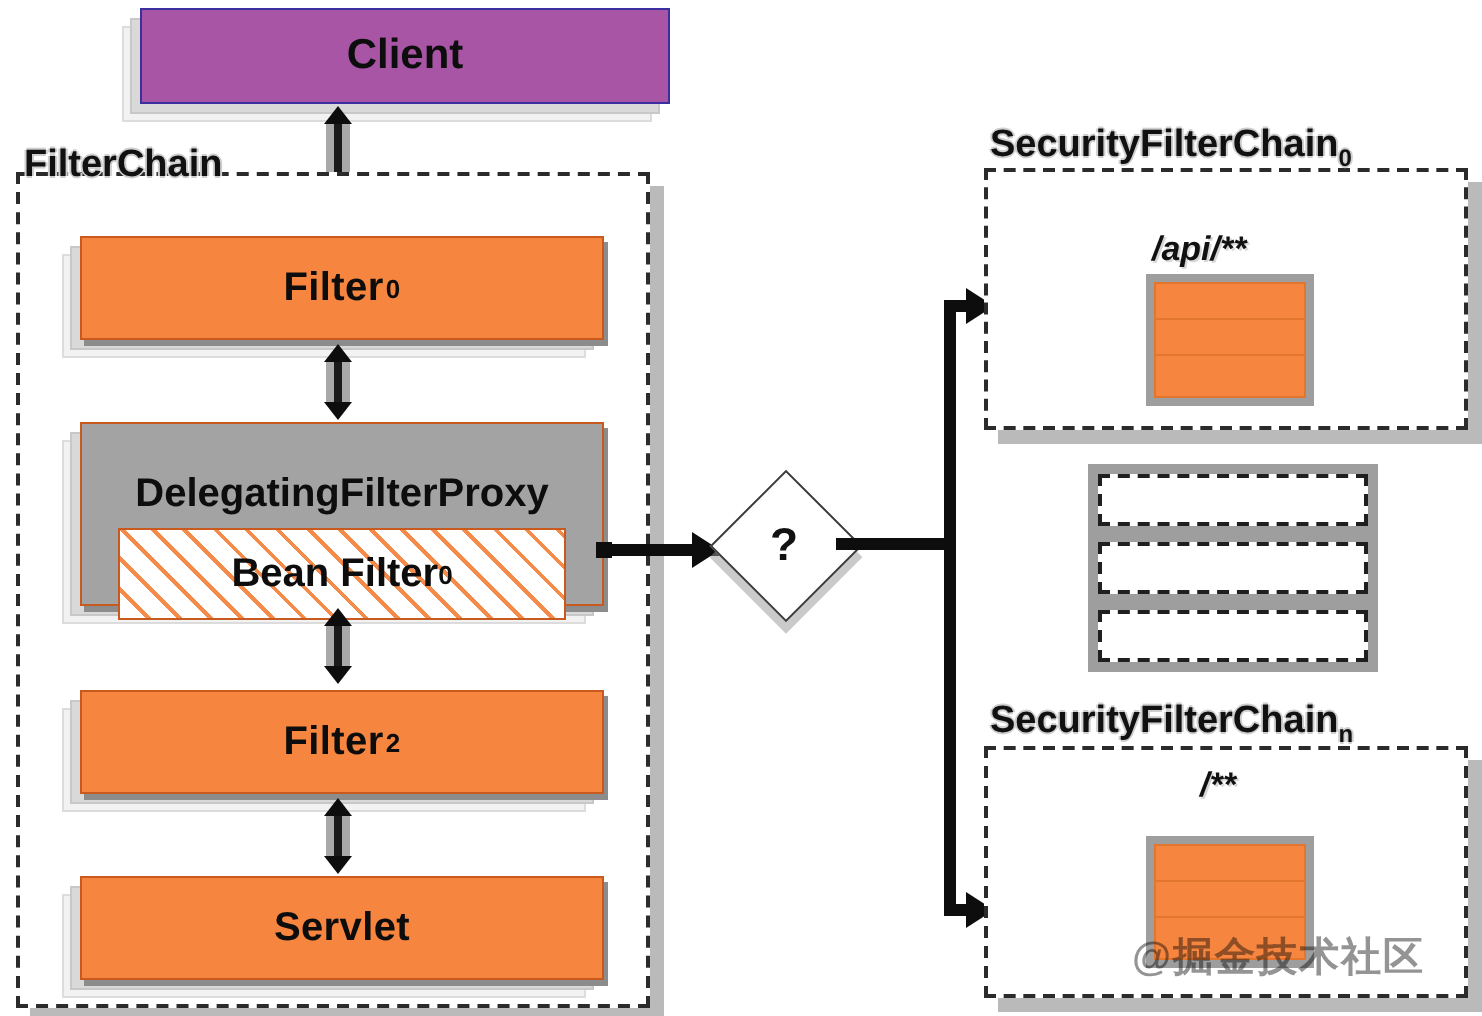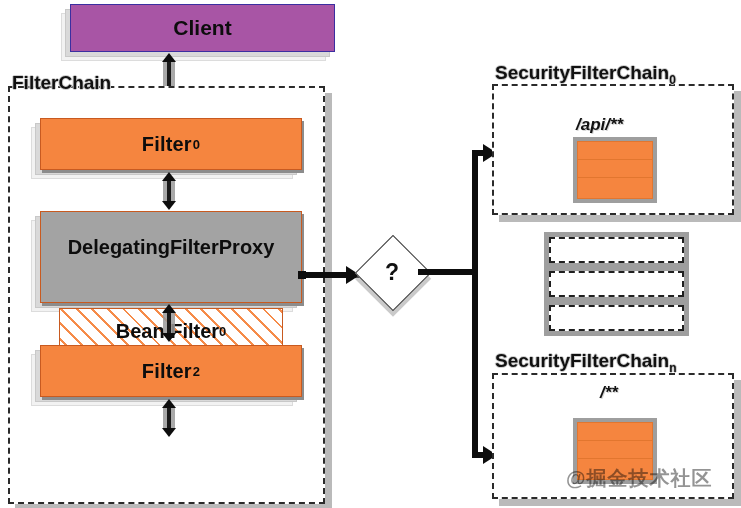--- a/index.html
+++ b/index.html
@@ -93,21 +93,21 @@
     height:46px;box-sizing:border-box;
     border:1px solid #C85A20;
     background:#ffffff;
     background-image:repeating-linear-gradient(
         45deg,
         rgba(245,133,63,0) 0px,
         rgba(245,133,63,0) 9px,
         rgba(245,133,63,.95) 9px,
         rgba(245,133,63,.95) 11px);
     display:flex;align-items:center;justify-content:center;
-    font-weight:bold;font-size:20px;color:#0d0d0d;margin-top:44px;
+    font-weight:bold;font-size:20px;color:#0d0d0d;
   }
   .dfp .bean .sub{font-size:13px;vertical-align:sub;}
 
   
   .darrow{position:absolute;width:14px;}
   .darrow .shaft{
     position:absolute;left:5px;top:6px;bottom:6px;width:4px;background:#1a1a1a;
   }
   .darrow .gshaft{
     position:absolute;left:1px;top:8px;bottom:8px;width:12px;background:#9a9a9a;opacity:.85;
@@ -237,20 +237,28 @@
     </div>
   </div>
 
   <div class="darrow" style="left:162px;top:399px;height:38px;">
     <div class="gshaft"></div>
     <div class="shaft"></div>
     <div class="hu"></div>
     <div class="hd"></div>
   </div>
 
+  <div class="stack" style="left:40px;top:438px;width:262px;height:52px;">
+    <div class="lyr l3"></div>
+    <div class="lyr l2"></div>
+    <div class="lyr l1"></div>
+    <div class="orangebox">
+      <span>Servlet</span>
+    </div>
+  </div>
 
   <div class="hline" style="left:300px;top:272px;width:60px;"></div>
   <div class="sqcap" style="left:298px;top:271px;"></div>
   <div class="rarrow" style="left:346px;top:266px;"></div>
 
   <div class="diamond" style="left:366px;top:246px;width:52px;height:52px;"></div>
   <div class="diamond-q" style="left:366px;top:246px;width:52px;height:52px;">?</div>
 
   <div class="hline" style="left:418px;top:269px;width:60px;"></div>
   <div class="vline" style="left:472px;top:150px;height:308px;"></div>

